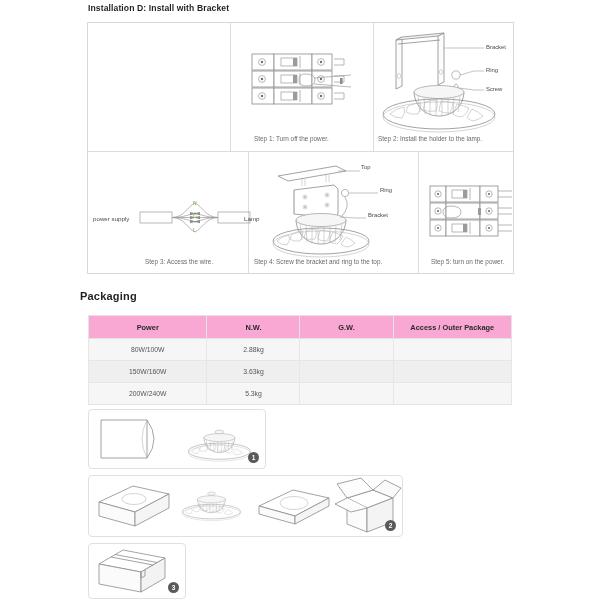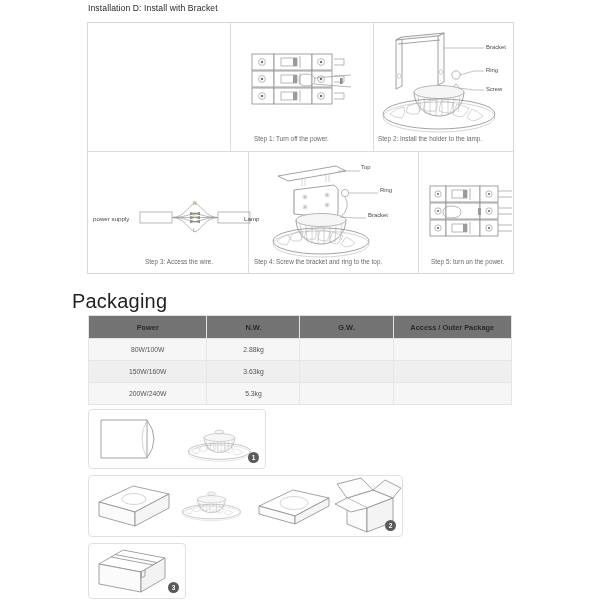--- a/index.html
+++ b/index.html
@@ -9,25 +9,25 @@
     font-family:"Liberation Sans", sans-serif;
     color:#231f20;
     overflow:hidden;
     position:relative;
   }
   .page{position:relative;width:600px;height:600px;}
 
   
   .sec-title{
     position:absolute;
-    font-weight:normal;
+    font-weight:bold;
     color:#231f20;
   }
   #install-title{left:88px;top:3px;font-size:8.6px;letter-spacing:.1px;}
-  #packaging-title{left:72px;top:290px;font-size:20px;letter-spacing:.2px;}
+  #packaging-title{left:80px;top:290px;font-size:11px;letter-spacing:.2px;}
 
   
   #install-frame{
     position:absolute;left:87px;top:22px;width:427px;height:252px;
     border:1px solid #d8d8d8;box-sizing:border-box;background:#fff;
   }
   .vline,.hline{position:absolute;background:#dcdcdc;}
   .vline{width:1px;}
   .hline{height:1px;}
 
@@ -52,21 +52,21 @@
   .leader{fill:none;stroke:#9a9a9a;stroke-width:.6;}
   .fillw{fill:#ffffff;stroke:#8b8b8b;stroke-width:.8;}
   .fillg2{fill:#f6f6f6;stroke:#9a9a9a;stroke-width:.7;}
 
   
   #pkg-table{
     position:absolute;left:88px;top:315px;width:424px;
     border-collapse:collapse;font-size:7px;
   }
   #pkg-table th{
-    background:#737373;color:#2a2a2a;font-weight:bold;font-size:7.4px;
+    background:#f9a8d4;color:#2a2a2a;font-weight:bold;font-size:7.4px;
     height:20px;border:1px solid #e3e3e3;text-align:center;
   }
   #pkg-table td{
     height:19px;border:1px solid #e6e6e6;text-align:center;
     color:#555;font-size:6.8px;
   }
   #pkg-table tr.odd td{background:#f6f6f6;}
   #pkg-table tr.even td{background:#efefef;}
   #pkg-table col.c1{width:28%;}
   #pkg-table col.c2{width:22%;}

